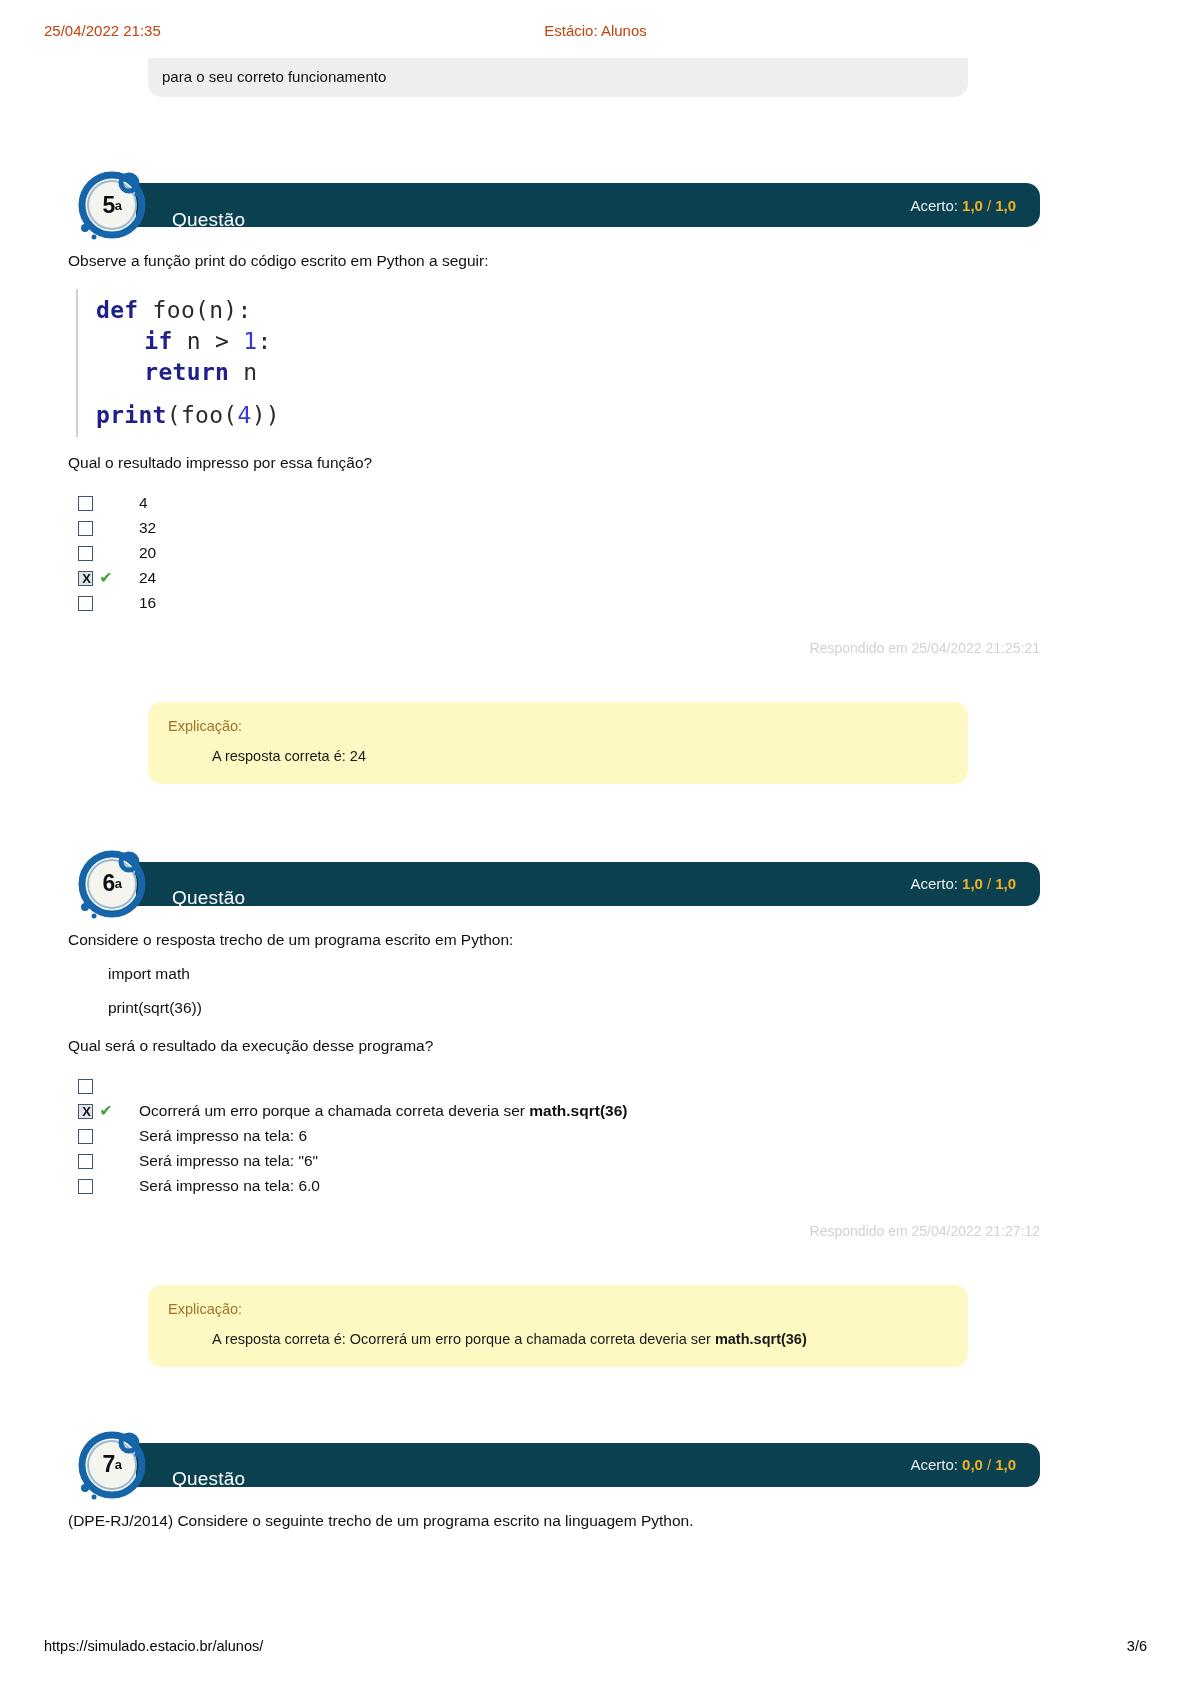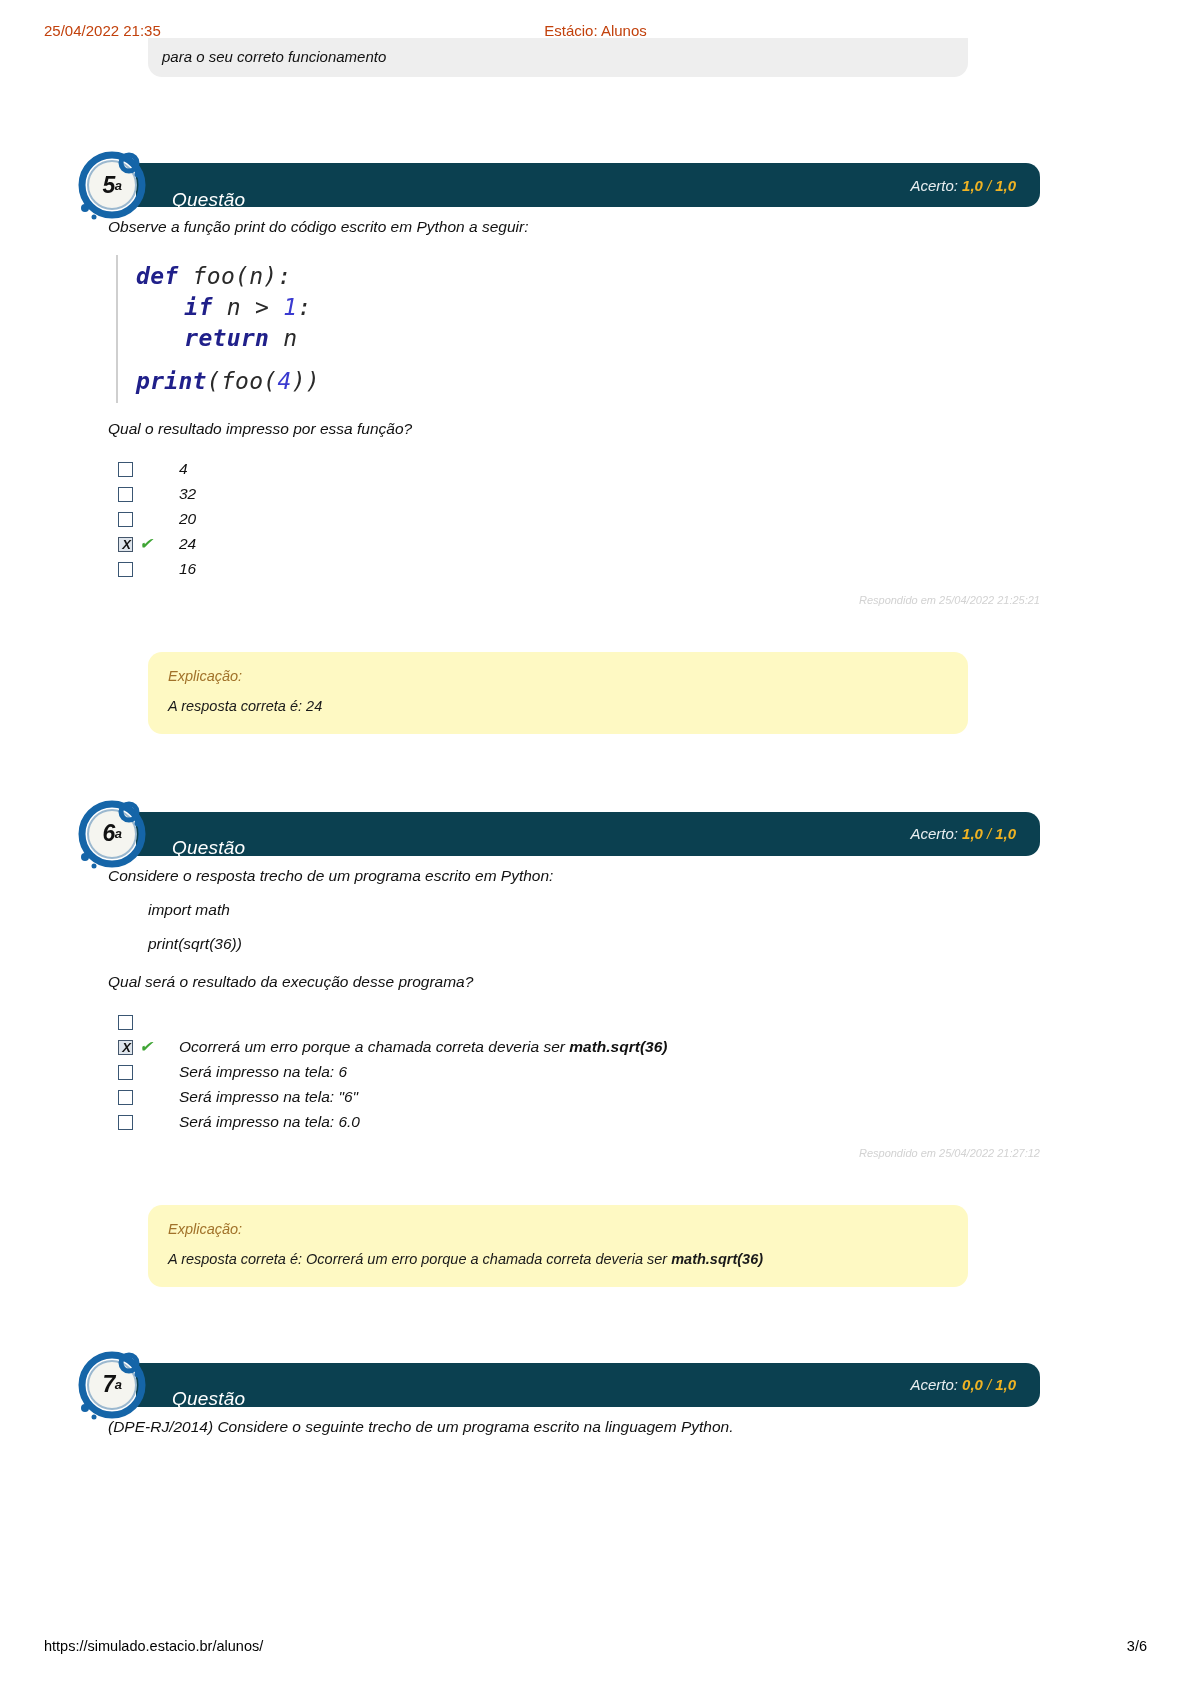--- a/index.html
+++ b/index.html
@@ -32,23 +32,22 @@
     font-size: 14.5px;
     color: #000;
     text-align: right;
   }
   .print-footer .pf-url { position: absolute; left: 44px; top: 0; }
   .print-footer .pf-page { position: absolute; right: 44px; top: 0; }
 
   
   .page-body {
     position: absolute;
-    top: 38px; left: 0;
+    top: 58px; left: 0;
     width: 1191px;
-    font-style: italic;
   }
 
   
   .continued-panel {
     margin: 0 0 0 148px;
     width: 820px;
     background: #eeeeee;
     border-radius: 0 0 14px 14px;
     padding: 10px 0 12px 14px;
     font-size: 15px;
@@ -106,23 +105,23 @@
     justify-content: center;
     font-size: 23px;
     font-weight: bold;
     color: #111;
     letter-spacing: -.5px;
   }
   .q-badge .num sup { font-size: 13px; vertical-align: super; }
 
   
   .q-content {
-    margin-left: 108px;
+    margin-left: 68px;
     width: 920px;
-    padding-top: 8px;
+    padding-top: 22px;
     font-size: 15.5px;
     line-height: 1.55;
     color: #111;
   }
   .q-stem { margin: 0 0 8px 0; }
   .q-sub { margin: 14px 0 4px 0; }
   .q-indent { margin: 10px 0 10px 40px; font-size: 15.5px; }
 
   
   .code-block {
@@ -186,41 +185,42 @@
     color: #111;
     white-space: nowrap;
   }
   .opt-text b { font-weight: bold; }
 
   
   .answered {
     text-align: right;
     width: 920px;
     margin-left: 120px;
-    margin-top: 12px;
-    font-size: 11px;
+    margin-top: 24px;
+    font-size: 14px;
     color: #d2d2d2;
   }
 
   
   .explanation {
     margin: 46px 0 0 148px;
     width: 820px;
     background: #fef9c3;
     border-radius: 14px;
     padding: 16px 20px 20px 20px;
   }
   .explanation .exp-title {
     color: #a1722a;
     font-size: 14.5px;
     margin-bottom: 14px;
   }
   .explanation .exp-body {
     font-size: 14.5px;
     color: #1a1a1a;
+    margin-left: 44px;
   }
   .explanation .exp-body b { font-weight: bold; }
 </style>
 </head>
 <body>
 
 <div class="print-header">
   <span class="ph-date">25/04/2022 21:35</span>
   <span class="ph-title">Estácio: Alunos</span>
 </div>

